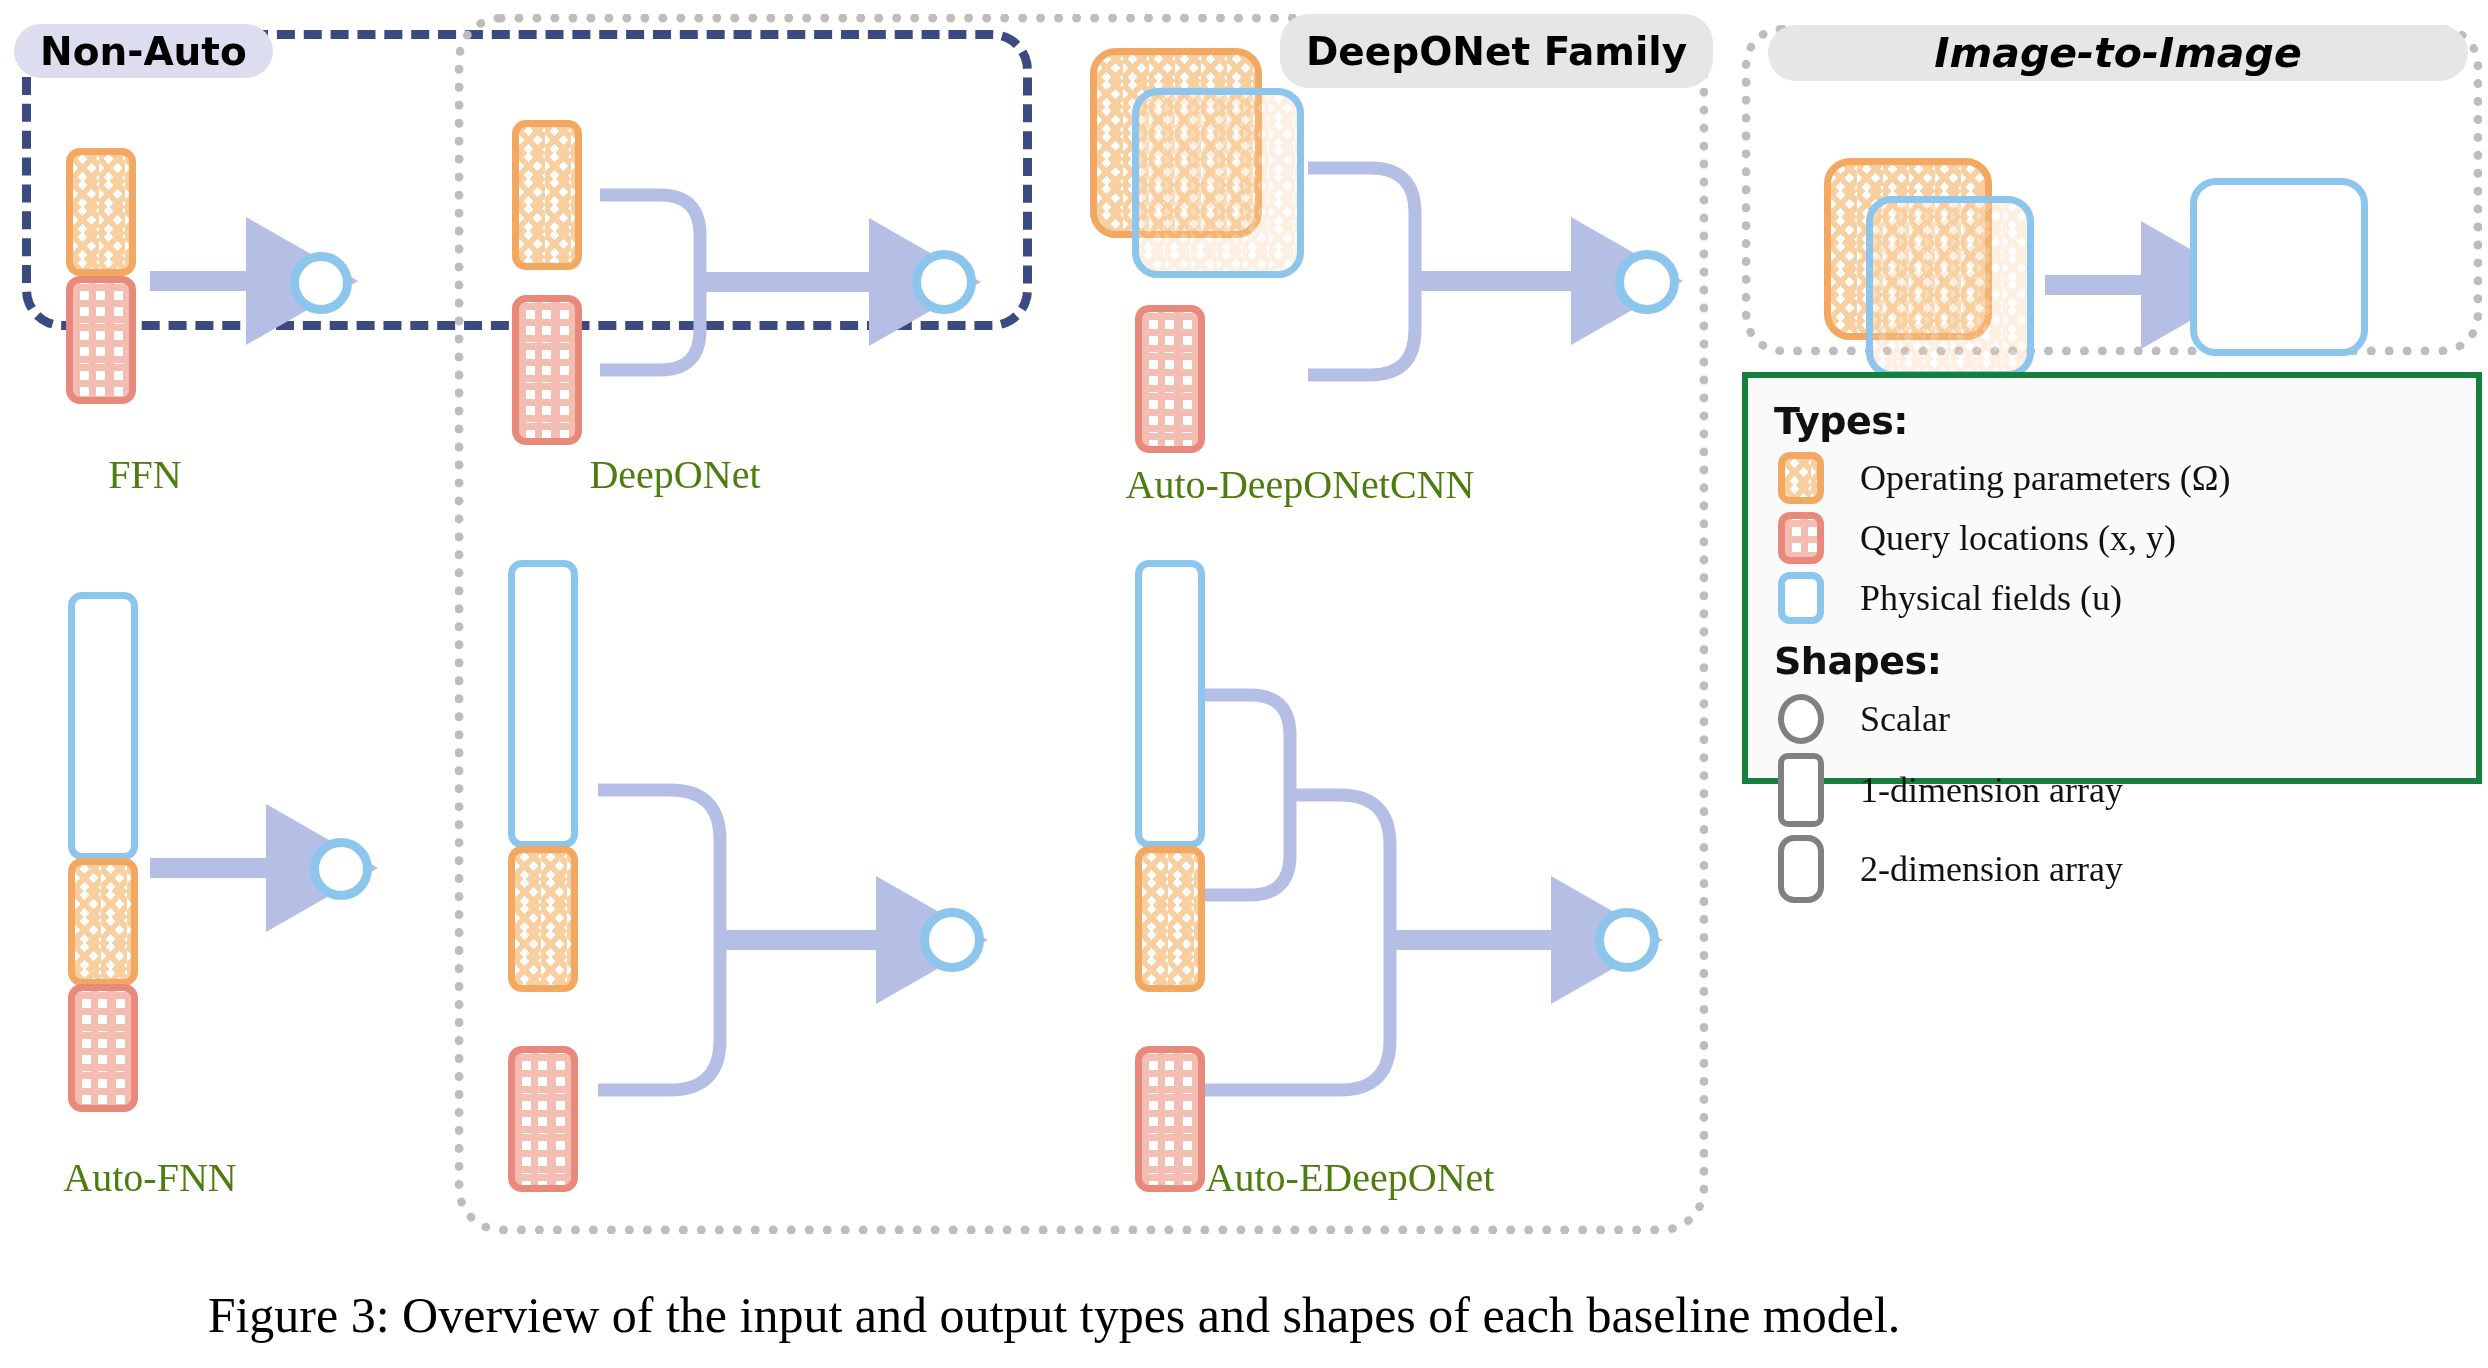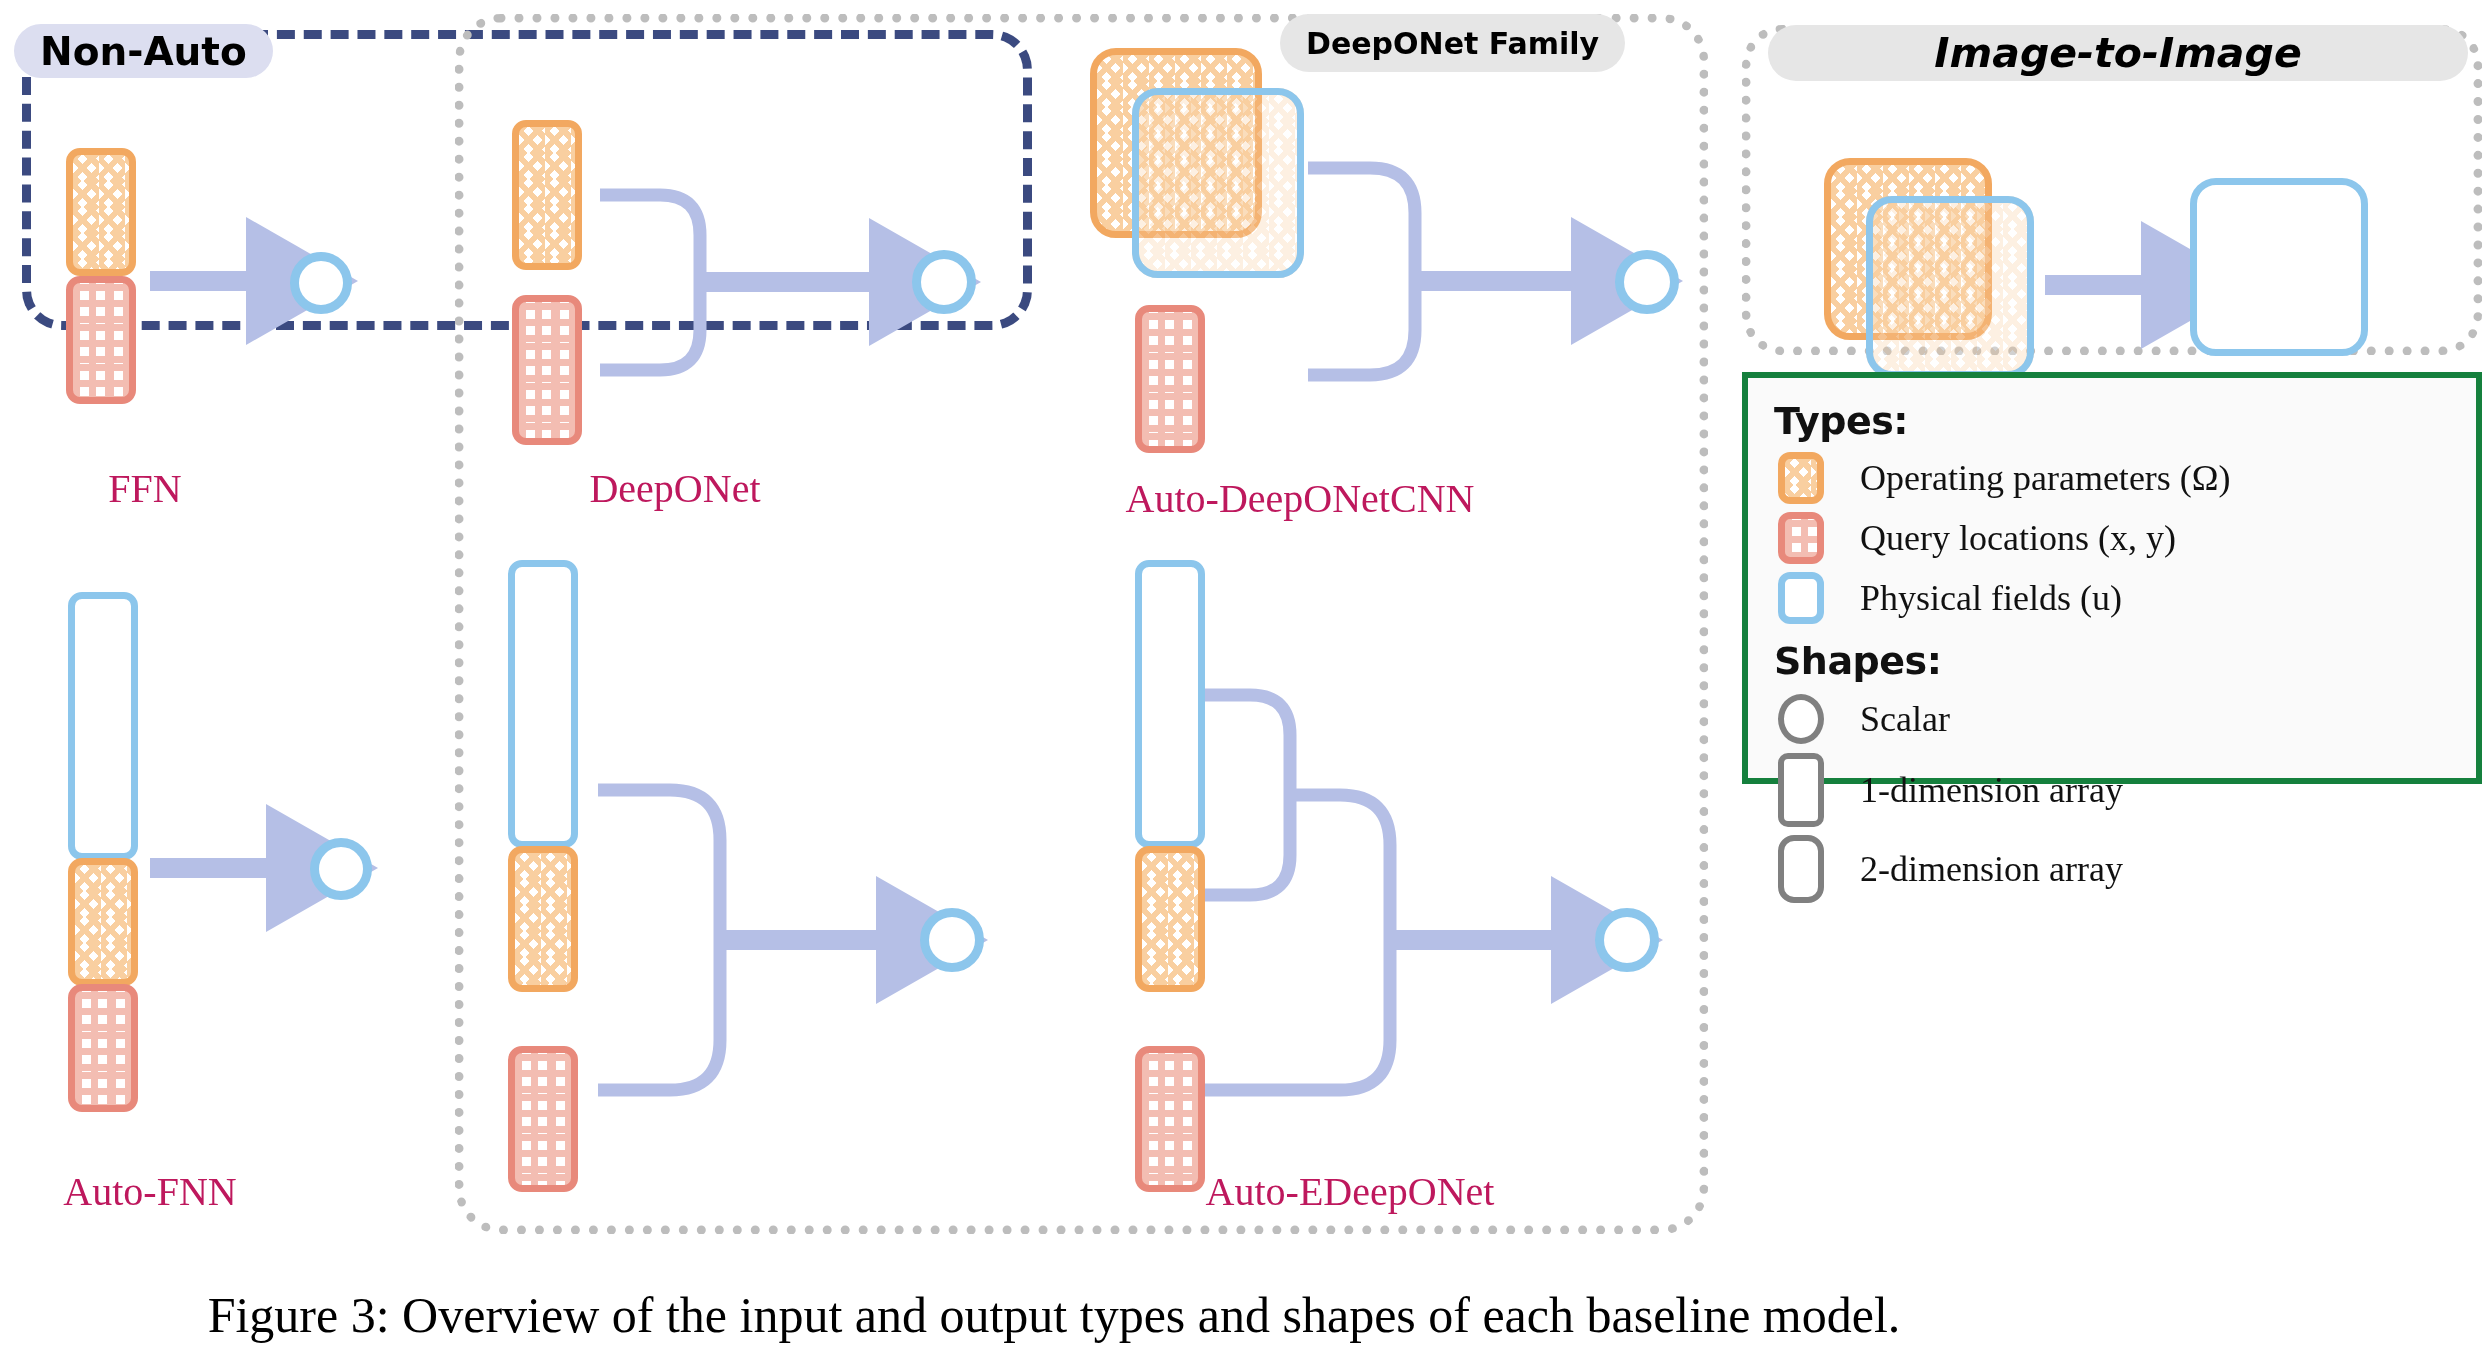--- a/index.html
+++ b/index.html
@@ -30,22 +30,22 @@
   .pill{
     position:absolute;display:flex;align-items:center;justify-content:center;
     font-family:"DejaVu Sans", sans-serif;font-weight:700;color:#000;
     border-radius:26px;white-space:nowrap;
   }
   .pill-nonauto{
     left:14px;top:24px;height:54px;padding:0 26px;
     background:#DCDEF0;font-size:39px;border-radius:27px;
   }
   .pill-family{
-    left:1280px;top:14px;height:58px;padding:0 26px;
-    background:#E6E6E6;font-size:30px;border-radius:29px;
+    left:1280px;top:14px;height:58px;padding:8px 26px;
+    background:#E6E6E6;font-size:39px;border-radius:29px;
   }
   .pill-img2img{
     left:1768px;top:25px;width:700px;height:56px;
     background:#E6E6E6;font-size:41px;border-radius:29px;font-style:italic;
   }
 
   
   .legend{
     position:absolute;left:1742px;top:372px;width:740px;height:412px;
     box-sizing:border-box;background:#FAFAFA;border:6px solid #15803d;
@@ -94,22 +94,22 @@
 
   
   .out-circle{position:absolute;box-sizing:border-box;
     border:9px solid #8CC6EC;border-radius:50%;background:#fff;}
 
   
   .wires{position:absolute;left:0;top:0;width:2488px;height:1368px;
          pointer-events:none;}
 
   
-  .cap{position:absolute;font-size:40px;color:#be185d;white-space:nowrap;
-       text-align:center;line-height:1;margin-top:14px;}
+  .cap{position:absolute;font-size:40px;color:#4d7c0f;white-space:nowrap;
+       text-align:center;line-height:1;}
 
   
   .figcap{
     position:absolute;left:0;top:1286px;width:2108px;text-align:center;
     font-size:50px;color:#000;white-space:nowrap;
   }
 </style>
 </head>
 <body>
 

